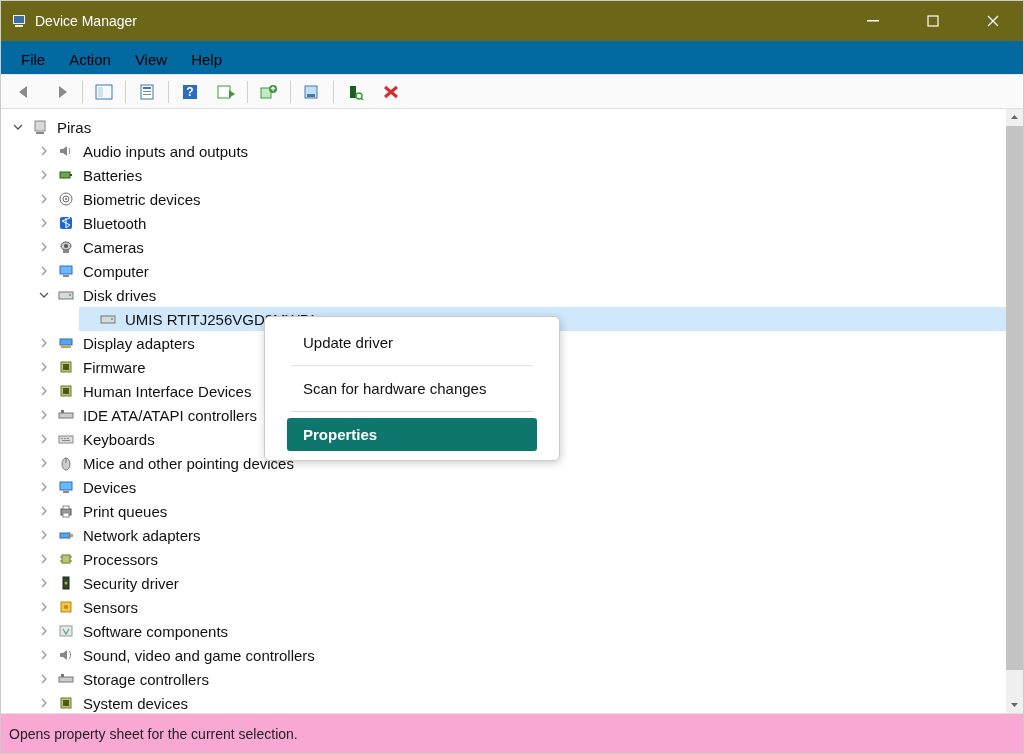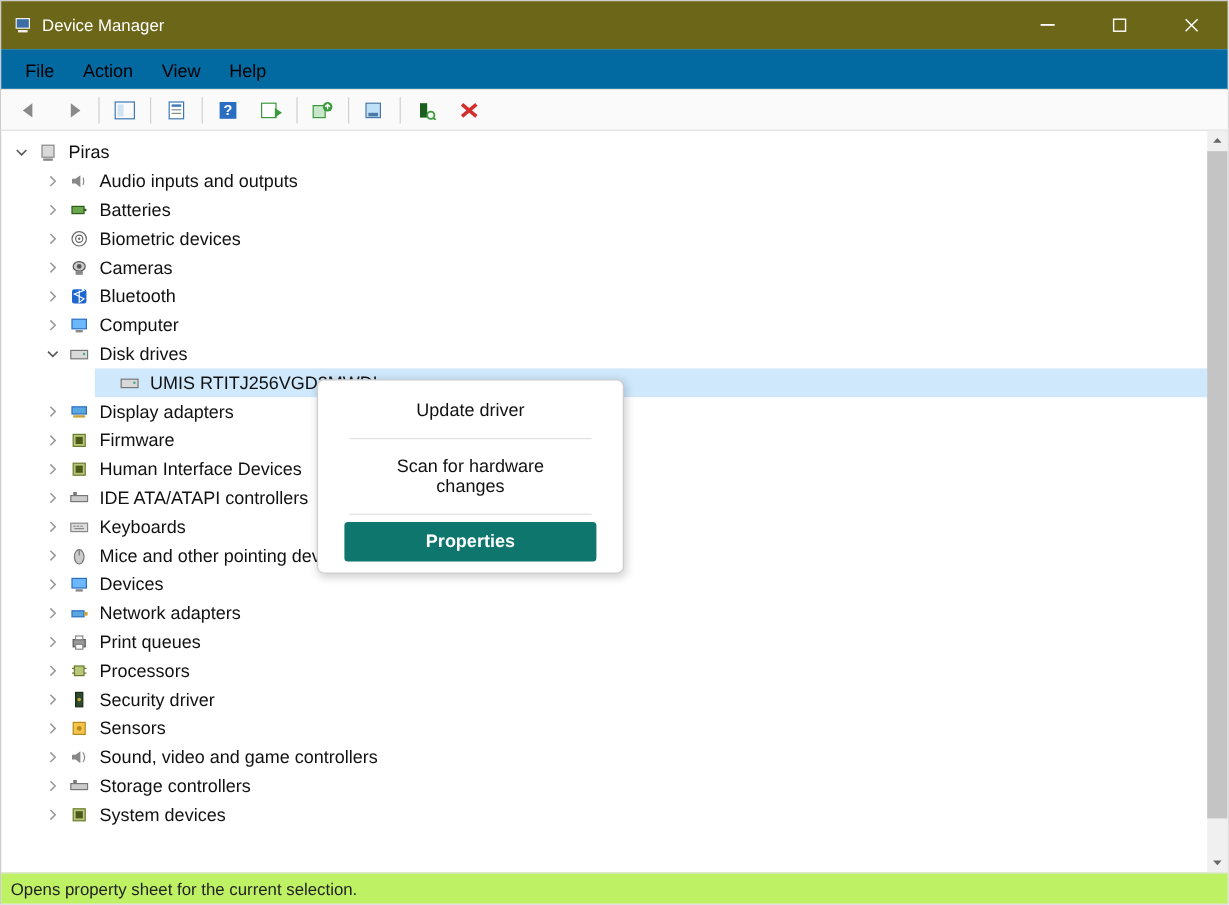--- a/index.html
+++ b/index.html
@@ -19,22 +19,22 @@
   .tree { padding: 6px 0 10px 6px; font-size: 15px; color: #111; }
   .node { display: flex; align-items: center; height: 24px; }
   .node.depth0 { margin-left: 4px; }
   .node.depth1 { margin-left: 30px; }
   .node.depth2 { margin-left: 72px; }
   .node .chevron { width: 14px; height: 14px; margin-right: 6px; display: flex; align-items: center; justify-content: center; color: #555; }
   .node .nicon { width: 18px; height: 18px; margin-right: 8px; display: flex; align-items: center; justify-content: center; flex: 0 0 18px; }
   .node .label { white-space: nowrap; }
   .node.selected { background: #cfe8fc; }
   .node.selected .label { }
-  .statusbar { height: 26px; background: #bef264; border-top: 1px solid #e0e0e0; display: flex; align-items: center; padding: 0 8px; font-size: 14px; color: #222; }
-  .context-menu { position: absolute; background: #fff; border: 1px solid #ccc; border-radius: 6px; box-shadow: 1px 2px 8px rgba(0,0,0,0.2); padding: 8px 18px; width: 256px; text-align: center; }
+  .statusbar { height: 40px; background: #f9a8d4; border-top: 1px solid #e0e0e0; display: flex; align-items: center; padding: 0 8px; font-size: 14px; color: #222; }
+  .context-menu { position: absolute; background: #fff; border: 1px solid #ccc; border-radius: 6px; box-shadow: 1px 2px 8px rgba(0,0,0,0.2); padding: 8px 18px; width: 296px; }
   .context-menu .citem { padding: 8px 16px; font-size: 15px; color: #111; border-radius: 3px; margin: 1px 4px; }
   .context-menu .citem.hover { background: #0f766e; color: #fff; font-weight: 600; }
   .context-menu .csep { height: 1px; background: #e0e0e0; margin: 6px 8px; }
   .scrollbar-v { position: absolute; right: 0; top: 0; width: 17px; height: 100%; background: #f0f0f0; display: flex; flex-direction: column; }
   .scrollbar-v .sbarrow { height: 17px; display:flex; align-items:center; justify-content:center; color:#555; }
   .scrollbar-v .sbthumb { flex: 0 0 auto; background: #c4c4c4; }
   
   svg { display: block; }
 </style>
 </head>
@@ -212,40 +212,40 @@
               <span class="label">Biometric devices</span>
             </div>
             <div class="node depth1">
               <span class="chevron">
                 <svg width="10" height="10" viewBox="0 0 10 10">
                   <path d="M3 1 L7 5 L3 9" fill="none" stroke="#999" stroke-width="1.3"></path>
                 </svg>
               </span>
               <span class="nicon">
                 <svg width="16" height="16" viewBox="0 0 16 16">
+                  <rect x="2" y="2" width="12" height="12" rx="2" fill="#1e66d0"></rect>
+                  <path d="M8 3v10l4-3-8-4 8-3-4-3" fill="none" stroke="#fff" stroke-width="1"></path>
+                </svg>
+              </span>
+              <span class="label">Bluetooth</span>
+            </div>
+            <div class="node depth1">
+              <span class="chevron">
+                <svg width="10" height="10" viewBox="0 0 10 10">
+                  <path d="M3 1 L7 5 L3 9" fill="none" stroke="#999" stroke-width="1.3"></path>
+                </svg>
+              </span>
+              <span class="nicon">
+                <svg width="16" height="16" viewBox="0 0 16 16">
                   <ellipse cx="8" cy="7" rx="5" ry="4" fill="#ccc" stroke="#555"></ellipse>
                   <circle cx="8" cy="7" r="2" fill="#555"></circle>
                   <rect x="5" y="11" width="6" height="3" fill="#888"></rect>
                 </svg>
               </span>
               <span class="label">Cameras</span>
-            </div>
-            <div class="node depth1">
-              <span class="chevron">
-                <svg width="10" height="10" viewBox="0 0 10 10">
-                  <path d="M3 1 L7 5 L3 9" fill="none" stroke="#999" stroke-width="1.3"></path>
-                </svg>
-              </span>
-              <span class="nicon">
-                <svg width="16" height="16" viewBox="0 0 16 16">
-                  <rect x="2" y="2" width="12" height="12" rx="2" fill="#1e66d0"></rect>
-                  <path d="M8 3v10l4-3-8-4 8-3-4-3" fill="none" stroke="#fff" stroke-width="1"></path>
-                </svg>
-              </span>
-              <span class="label">Bluetooth</span>
             </div>
             <div class="node depth1">
               <span class="chevron">
                 <svg width="10" height="10" viewBox="0 0 10 10">
                   <path d="M3 1 L7 5 L3 9" fill="none" stroke="#999" stroke-width="1.3"></path>
                 </svg>
               </span>
               <span class="nicon">
                 <svg width="16" height="16" viewBox="0 0 16 16">
                   <rect x="2" y="3" width="12" height="8" fill="#6db7ff" stroke="#2a6ec2"></rect>
@@ -380,40 +380,40 @@
               <span class="label">Devices</span>
             </div>
             <div class="node depth1">
               <span class="chevron">
                 <svg width="10" height="10" viewBox="0 0 10 10">
                   <path d="M3 1 L7 5 L3 9" fill="none" stroke="#999" stroke-width="1.3"></path>
                 </svg>
               </span>
               <span class="nicon">
                 <svg width="16" height="16" viewBox="0 0 16 16">
-                  <rect x="2" y="6" width="10" height="5" fill="#5aa7e0" stroke="#2a6ec2"></rect>
-                  <rect x="12" y="7" width="3" height="3" fill="#c9a33a"></rect>
-                </svg>
-              </span>
-              <span class="label">Network adapters</span>
-            </div>
-            <div class="node depth1">
-              <span class="chevron">
-                <svg width="10" height="10" viewBox="0 0 10 10">
-                  <path d="M3 1 L7 5 L3 9" fill="none" stroke="#999" stroke-width="1.3"></path>
-                </svg>
-              </span>
-              <span class="nicon">
-                <svg width="16" height="16" viewBox="0 0 16 16">
                   <rect x="3" y="6" width="10" height="6" fill="#999" stroke="#555"></rect>
                   <rect x="5" y="3" width="6" height="3" fill="#fff" stroke="#888"></rect>
                   <rect x="5" y="10" width="6" height="4" fill="#fff" stroke="#888"></rect>
                 </svg>
               </span>
               <span class="label">Print queues</span>
+            </div>
+            <div class="node depth1">
+              <span class="chevron">
+                <svg width="10" height="10" viewBox="0 0 10 10">
+                  <path d="M3 1 L7 5 L3 9" fill="none" stroke="#999" stroke-width="1.3"></path>
+                </svg>
+              </span>
+              <span class="nicon">
+                <svg width="16" height="16" viewBox="0 0 16 16">
+                  <rect x="2" y="6" width="10" height="5" fill="#5aa7e0" stroke="#2a6ec2"></rect>
+                  <rect x="12" y="7" width="3" height="3" fill="#c9a33a"></rect>
+                </svg>
+              </span>
+              <span class="label">Network adapters</span>
             </div>
             <div class="node depth1">
               <span class="chevron">
                 <svg width="10" height="10" viewBox="0 0 10 10">
                   <path d="M3 1 L7 5 L3 9" fill="none" stroke="#999" stroke-width="1.3"></path>
                 </svg>
               </span>
               <span class="nicon">
                 <svg width="16" height="16" viewBox="0 0 16 16">
                   <rect x="4" y="4" width="8" height="8" fill="#b9c77a" stroke="#6a7a2a"></rect>
@@ -445,20 +445,34 @@
                   <path d="M3 1 L7 5 L3 9" fill="none" stroke="#999" stroke-width="1.3"></path>
                 </svg>
               </span>
               <span class="nicon">
                 <svg width="16" height="16" viewBox="0 0 16 16">
                   <rect x="3" y="3" width="10" height="10" fill="#f5c24a" stroke="#b58a1a"></rect>
                   <circle cx="8" cy="8" r="2" fill="#b58a1a"></circle>
                 </svg>
               </span>
               <span class="label">Sensors</span>
+            </div>
+            <div class="node depth1">
+              <span class="chevron">
+                <svg width="10" height="10" viewBox="0 0 10 10">
+                  <path d="M3 1 L7 5 L3 9" fill="none" stroke="#999" stroke-width="1.3"></path>
+                </svg>
+              </span>
+              <span class="nicon">
+                <svg width="16" height="16" viewBox="0 0 16 16">
+                  <rect x="2" y="3" width="12" height="10" fill="#e8e8e8" stroke="#999"></rect>
+                  <path d="M5 6l3 5 3-5" fill="none" stroke="#4a8" stroke-width="1.2"></path>
+                </svg>
+              </span>
+              <span class="label">Software components</span>
             </div>
             <div class="node depth1">
               <span class="chevron">
                 <svg width="10" height="10" viewBox="0 0 10 10">
                   <path d="M3 1 L7 5 L3 9" fill="none" stroke="#999" stroke-width="1.3"></path>
                 </svg>
               </span>
               <span class="nicon">
                 <svg width="16" height="16" viewBox="0 0 16 16">
                   <path d="M2 6h3l4-3v10l-4-3H2z" fill="#888"></path>

